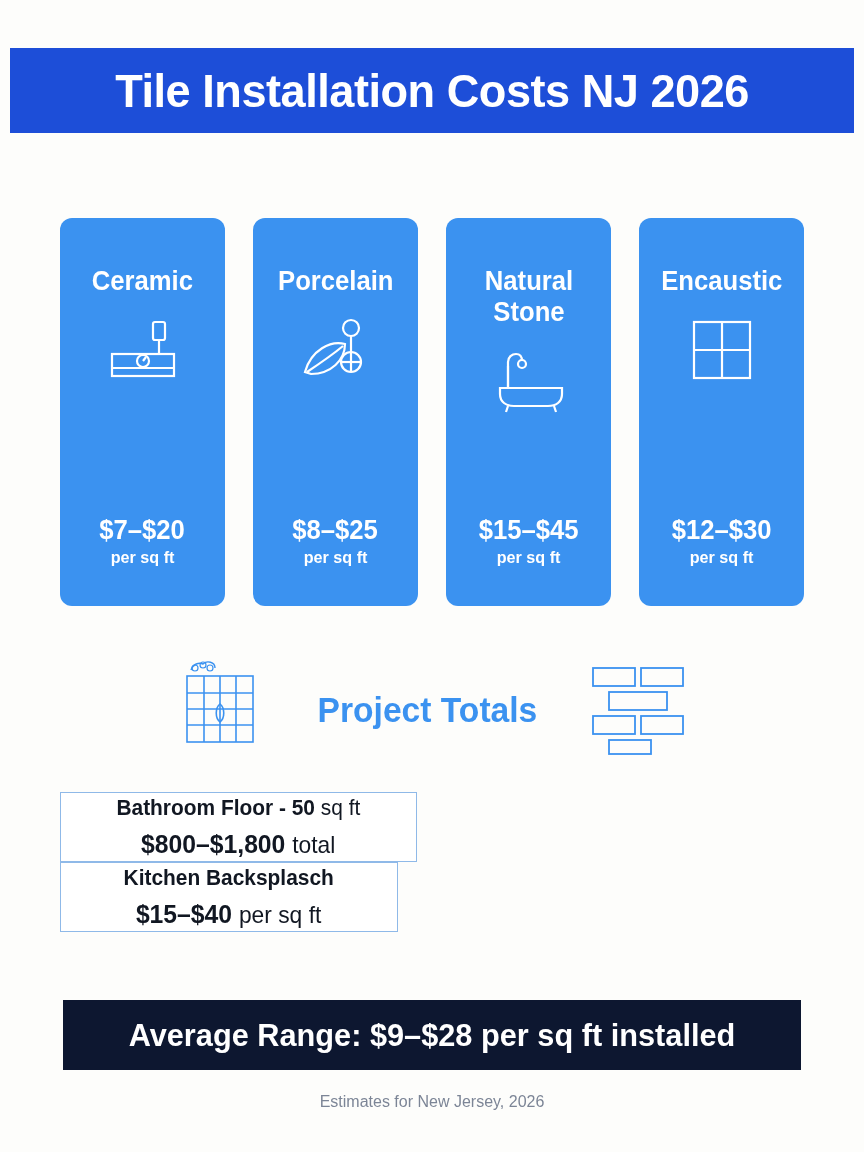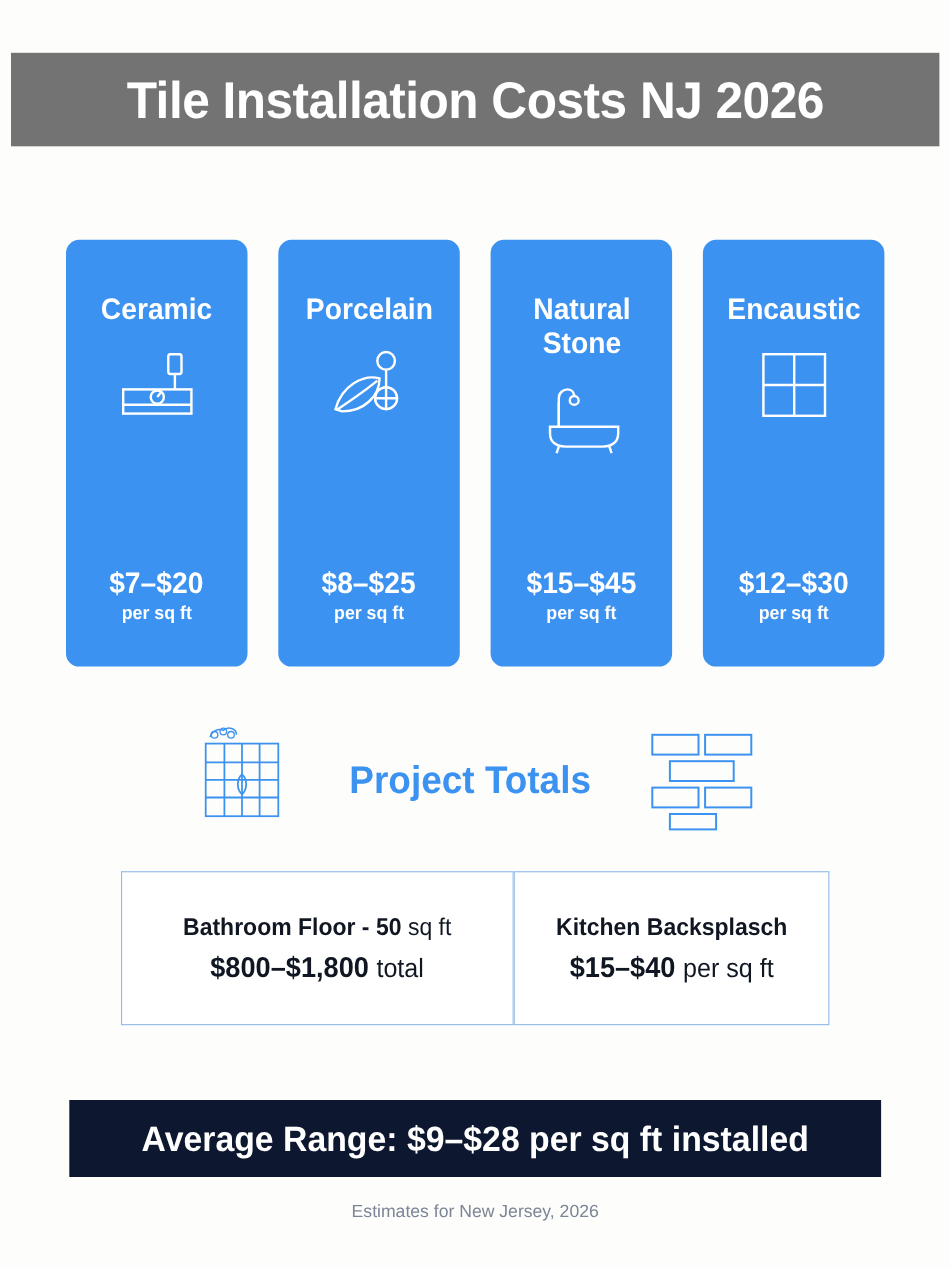--- a/index.html
+++ b/index.html
@@ -21,21 +21,21 @@
     background: #fdfdfb;
   }
 
   
   .header-bar {
     position: absolute;
     left: 10px;
     top: 48px;
     width: 844px;
     height: 85px;
-    background: #737373;
+    background: #1d4ed8;
     display: flex;
     align-items: center;
     justify-content: center;
   }
   .header-title {
     color: #ffffff;
     font-size: 47px;
     font-weight: bold;
     letter-spacing: -0.5px;
     font-family: "Liberation Sans", sans-serif;
@@ -115,34 +115,35 @@
     white-space: nowrap;
   }
 
   .totals-boxes {
     position: absolute;
     left: 60px;
     top: 792px;
     width: 744px;
     height: 140px;
     display: flex;
-    justify-content: center;
+    justify-content: flex-start;
+    flex-direction: column;
   }
   .total-box {
     border: 1.5px solid #8fb9e8;
     background: #ffffff;
     box-sizing: border-box;
     display: flex;
     flex-direction: column;
     align-items: center;
     justify-content: center;
     text-align: center;
   }
   .total-box.left  { width: 357px; height: 140px; }
-  .total-box.right { width: 287px; height: 140px; }
+  .total-box.right { width: 338px; height: 140px; }
   .total-line1 {
     font-size: 22px;
     font-weight: bold;
     color: #111722;
     transform: scaleX(0.95);
     white-space: nowrap;
   }
   .total-line1 .light { font-weight: normal; }
   .total-line2 {
     font-size: 26px;

